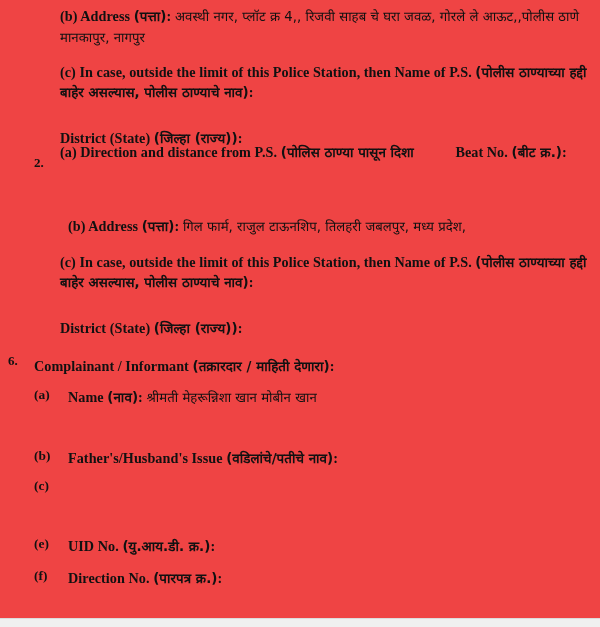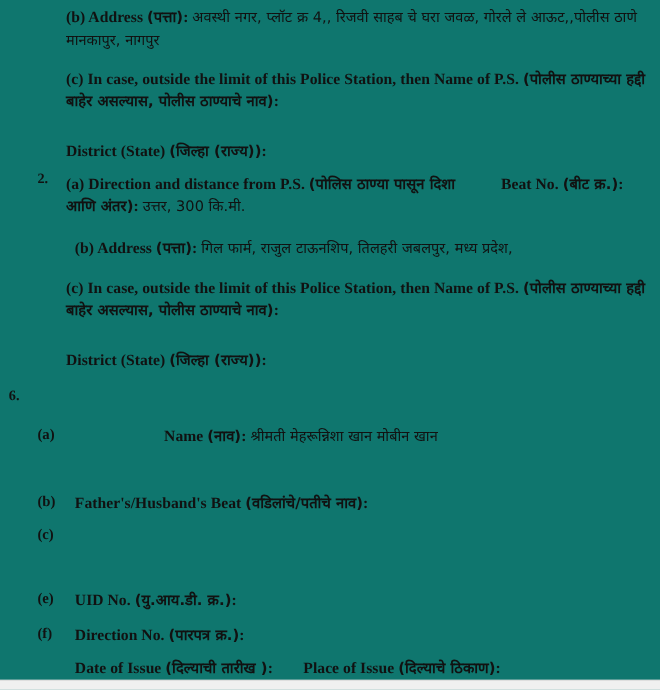--- a/index.html
+++ b/index.html
@@ -13,21 +13,21 @@
     font-family: "Liberation Serif", "DejaVu Serif", serif;
     color: #111111;
     overflow: hidden;
     position: relative;
   }
   .page {
     position: relative;
     width: 600px;
     height: 627px;
     box-sizing: border-box;
-    background: #0f766e;
+    background: #ef4444;
   }
   .num {
     font-weight: bold;
     font-size: 13px;
     line-height: 1.35;
     text-align: left;
     flex: 0 0 auto;
   }
   .line {
     font-size: 14.2px;
@@ -103,32 +103,28 @@
       <span class="lbl">District (State)</span>
       <span class="dv">(जिल्हा  (राज्य))</span><span class="lbl">:</span>
       <span class="val"></span>
     </div>
   </div>
 
   <div class="blk" style="left:34px; top:153px;">
     <span class="num">2.</span>
   </div>
 
-  <div class="blk" style="left:60px; top:158px; width:540px;">
+  <div class="blk" style="left:60px; top:142px; width:540px;">
     <div class="line">
       <span class="lbl">(a)</span>
       <span class="lbl">Direction and distance from P.S.</span>
       <span class="dv">(पोलिस ठाण्या पासून दिशा</span>
       <span style="display:inline-block;width:38px"></span><span class="lbl nowrap">Beat No.</span>
       <span class="dv nowrap">(बीट क्र.)</span><span class="lbl">:</span>
     </div>
-    <div class="line">
-      <span class="dv">आणि अंतर)</span><span class="lbl">:</span>
-      <span class="val">उत्तर, 300 कि.मी.</span>
-    </div>
   </div>
 
   <div class="blk" style="left:68px; top:216px; width:540px;">
     <div class="line">
       <span class="lbl">(b)</span>
       <span class="lbl">Address</span>
       <span class="dv">(पत्ता)</span><span class="lbl">:</span>
       <span class="val">गिल फार्म, राजुल टाऊनशिप, तिलहरी जबलपुर, मध्य प्रदेश,</span>
     </div>
   </div>
@@ -147,40 +143,46 @@
       <span class="lbl">District (State)</span>
       <span class="dv">(जिल्हा  (राज्य))</span><span class="lbl">:</span>
       <span class="val"></span>
     </div>
   </div>
 
   <div class="blk" style="left:8px; top:351px;">
     <span class="num">6.</span>
   </div>
 
+  <div class="blk" style="left:34px; top:356px; width:560px;">
+    <div class="line">
+      <span class="lbl">Complainant / Informant</span>
+      <span class="dv">(तक्रारदार / माहिती देणारा)</span><span class="lbl">:</span>
+    </div>
+  </div>
 
   <div class="blk" style="left:34px; top:387px; width:560px;">
     <div class="sub-row">
       <span class="sub-marker">(a)</span>
       <div class="sub-body">
-        <div class="line" style="max-width:330px;text-align:right;">
+        <div class="line" style="max-width:330px;">
           <span class="lbl">Name</span>
           <span class="dv">(नाव)</span><span class="lbl">:</span>
           <span class="val">श्रीमती मेहरून्निशा खान    मोबीन खान</span>
         </div>
       </div>
     </div>
   </div>
 
   <div class="blk" style="left:34px; top:448px; width:560px;">
     <div class="sub-row">
       <span class="sub-marker">(b)</span>
       <div class="sub-body">
         <div class="line">
-          <span class="lbl">Father's/Husband's Beat</span>
+          <span class="lbl">Father's/Husband's Issue</span>
           <span class="dv">(वडिलांचे/पतीचे  नाव)</span><span class="lbl">:</span>
           <span class="val"></span>
         </div>
       </div>
     </div>
   </div>
 
   <div class="blk" style="left:34px; top:478px; width:566px;">
     <div class="sub-row">
       <span class="sub-marker">(c)</span>
@@ -208,24 +210,16 @@
       <div class="sub-body">
         <div class="line">
           <span class="lbl">Direction No.</span>
           <span class="dv">(पारपत्र क्र.)</span><span class="lbl">:</span>
           <span class="val"></span>
         </div>
       </div>
     </div>
   </div>
 
-  <div class="blk" style="left:68px; top:598px; width:532px;">
-    <div class="line">
-      <span class="lbl">Date of Issue</span>
-      <span class="dv">(दिल्याची तारीख )</span><span class="lbl">:</span>
-      <span style="display:inline-block;width:24px"></span><span class="lbl">Place of Issue</span>
-      <span class="dv">(दिल्याचे  ठिकाण)</span><span class="lbl">:</span>
-    </div>
-  </div>
 
   <div class="gray-band" style="top:618px;"></div>
 
 </div>
 
 </body></html>

